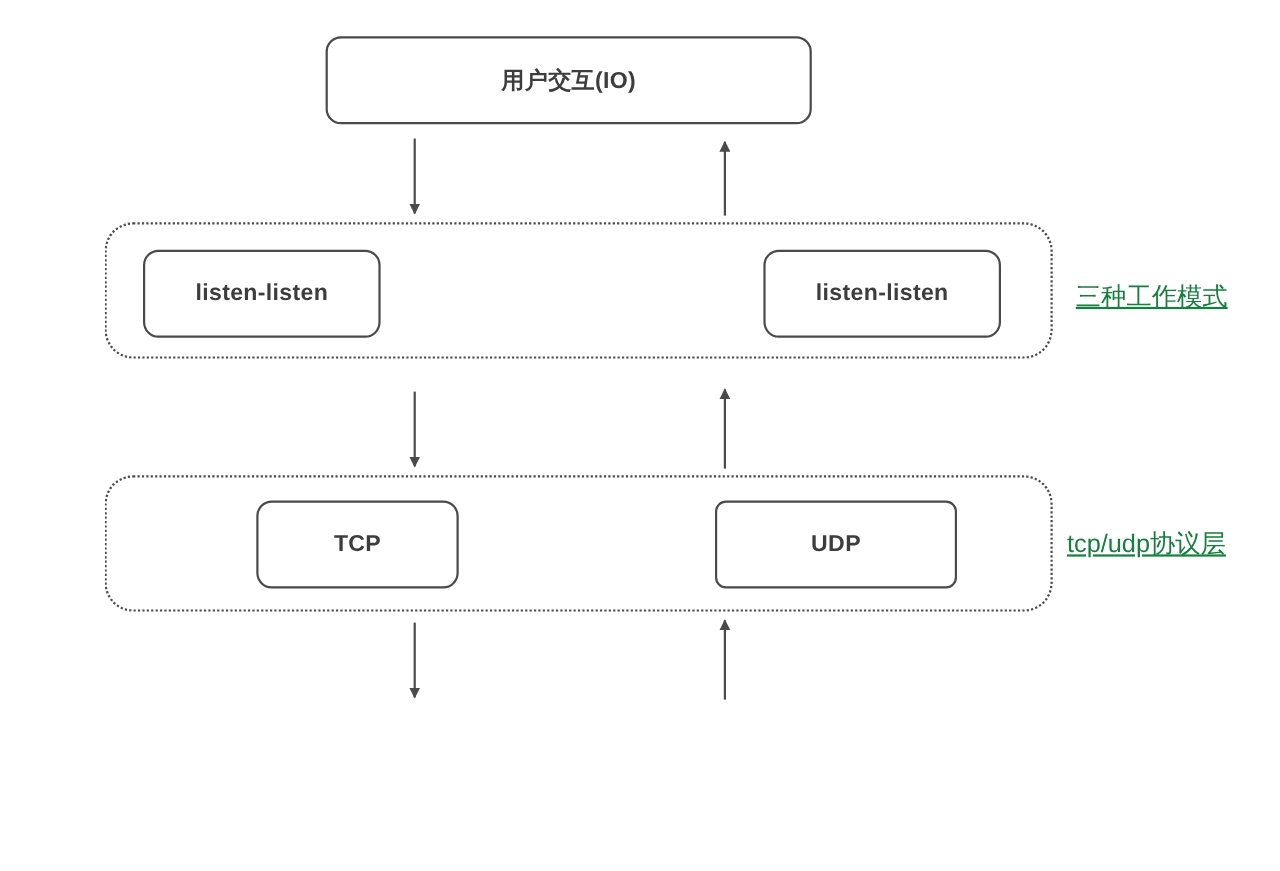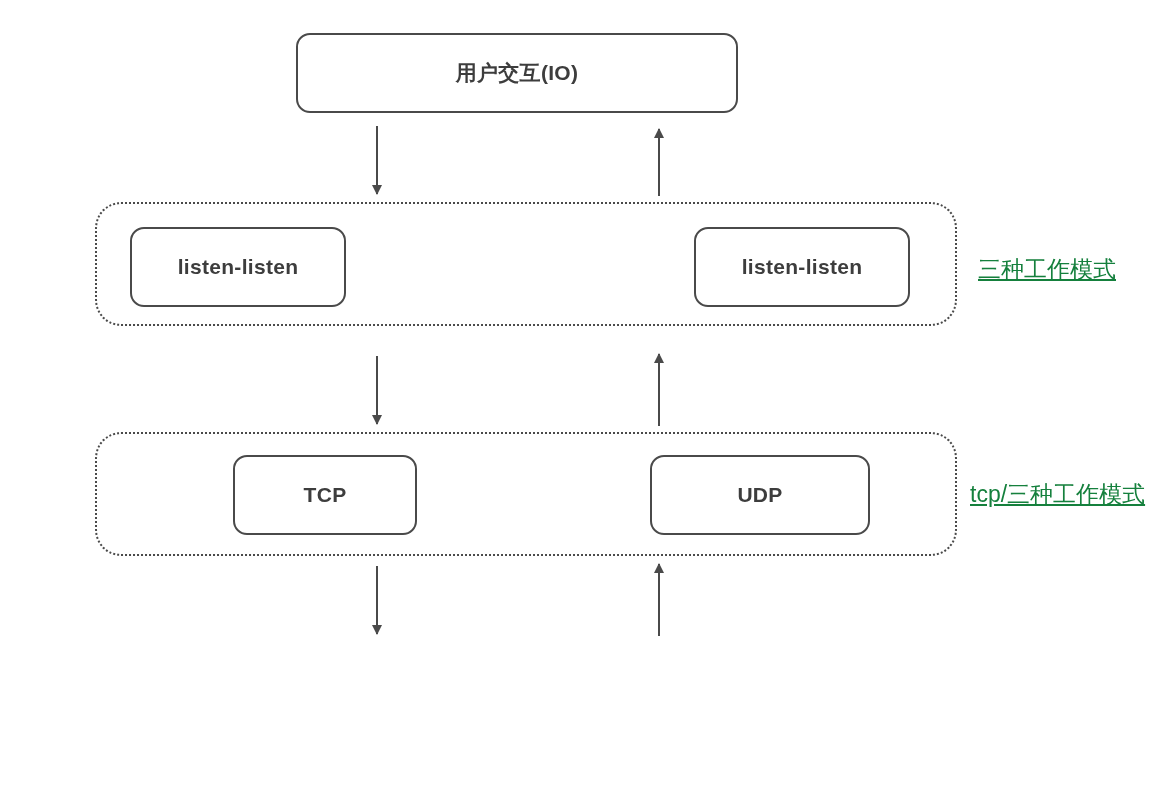--- a/index.html
+++ b/index.html
@@ -55,21 +55,21 @@
 
   .group .node {
     position: absolute;
     height: 80px;
     text-align: center;
   }
   .node-mode-0 { left: 33px;  top: 23px; width: 216px; }
   .node-mode-1 { left: 316px; top: 23px; width: 216px; }
   .node-mode-2 { left: 597px; top: 23px; width: 216px; }
   .node-tcp    { left: 124px; top: 21px; width: 184px; margin-left: 12px; }
-  .node-udp    { left: 553px; top: 21px; width: 220px; }
+  .node-udp    { left: 553px; top: 21px; width: 220px; border-radius: 10px; }
 
   .side-label {
     position: absolute;
     font-size: 23px;
     font-weight: normal;
     color: #15803d;
     white-space: nowrap;
     text-decoration: underline;
   }
   .label-modes    { left: 978px; top: 254px; }
@@ -112,16 +112,16 @@
   <div class="side-label label-modes">三种工作模式</div>
 
   <div class="group group-protocol">
     <div class="node node-tcp">
       <span>TCP</span>
     </div>
     <div class="node node-udp">
       <span>UDP</span>
     </div>
   </div>
-  <div class="side-label label-protocol">tcp/三种工作模式</div>
+  <div class="side-label label-protocol">tcp/udp协议层</div>
 
 
 </div>
 
 </body></html>

